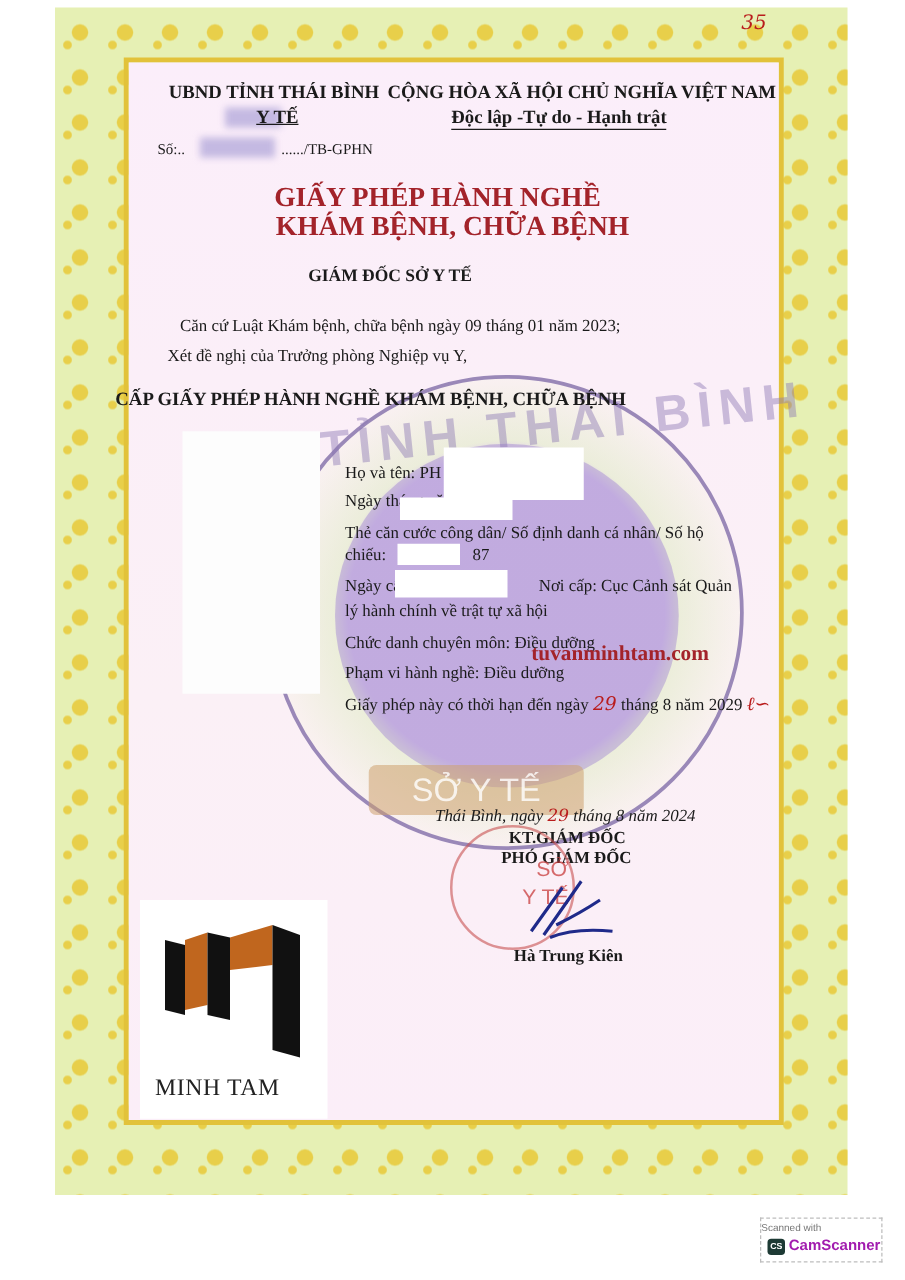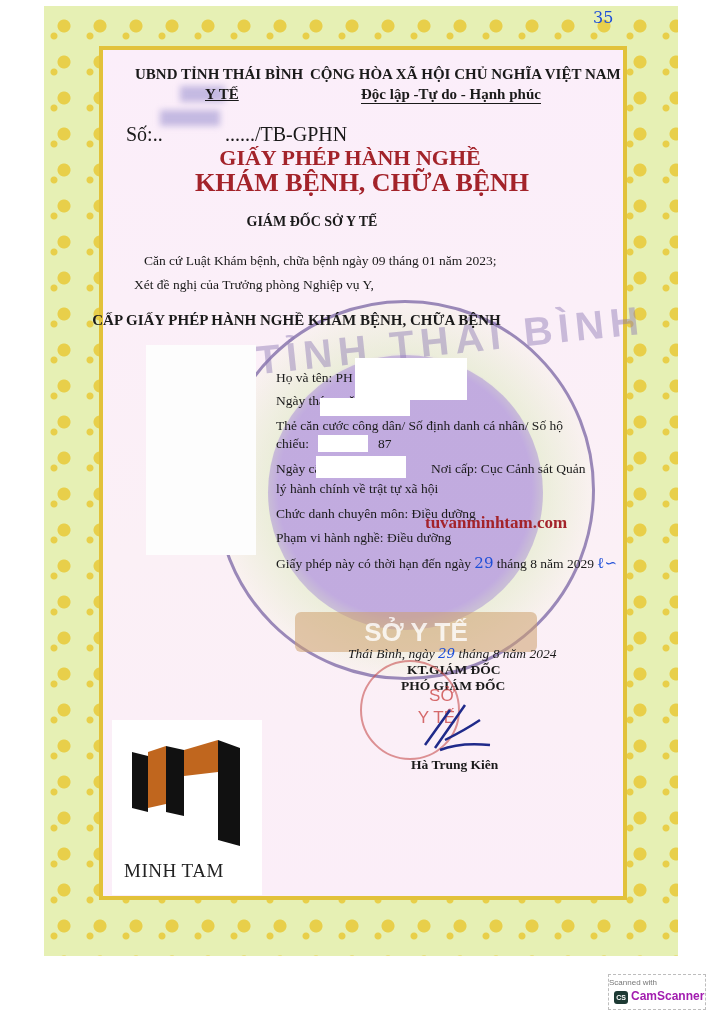--- a/index.html
+++ b/index.html
@@ -4,44 +4,44 @@
 <style>
   html, body { margin:0; padding:0; }
   body { width:724px; height:1024px; background:#ffffff; position:relative; overflow:hidden; font-family:"Liberation Serif", serif; }
   .frame { position:absolute; left:44px; top:6px; width:634px; height:950px; background:#e6f0b4;
     background-image: radial-gradient(circle at 20px 20px, #e8cf4a 0 6px, transparent 7px), radial-gradient(circle at 10px 30px, #e8cf4a 0 3px, transparent 4px);
     background-size:36px 36px; }
   .frame-line { position:absolute; left:99px; top:46px; width:528px; height:854px; border:4px solid #e2c23a; box-sizing:border-box; }
   .paper { position:absolute; left:103px; top:50px; width:520px; height:846px; background:linear-gradient(180deg,#fbeefa 0%,#fbf0f6 60%,#fbeef8 100%); }
   .seal-bg { position:absolute; left:215px; top:300px; width:380px; height:380px; border-radius:50%; border:3px solid #9a88b8; box-sizing:border-box; background:radial-gradient(circle, rgba(166,140,210,0.35) 0 48%, rgba(220,235,190,0.5) 52%, rgba(240,245,210,0.2) 70%); }
   .seal-inner { position:absolute; left:268px; top:355px; width:275px; height:275px; border-radius:50%; background:rgba(160,130,210,0.45); }
-  .seal-banner { position:absolute; left:295px; top:612px; width:242px; height:40px; background:rgba(205,160,110,0.55); border-radius:6px; color:rgba(255,255,255,0.8); font-weight:bold; font-size:26px; text-align:center; line-height:40px; font-family:"Liberation Sans", sans-serif; }
+  .seal-banner { position:absolute; left:295px; top:612px; width:172px; height:40px; background:rgba(205,160,110,0.55); border-radius:6px; color:rgba(255,255,255,0.8); font-weight:normal; font-size:26px; text-align:center; line-height:40px; font-family:"Liberation Sans", sans-serif; }
   .seal-arc-text { position:absolute; left:255px; top:318px; font-size:40px; color:rgba(140,120,180,0.45); font-weight:bold; font-family:"Liberation Sans", sans-serif; letter-spacing:6px; transform:rotate(-6deg); }
   .txt { position:absolute; color:#1a1a1a; white-space:nowrap; }
   .b { font-weight:bold; }
   .red { color:#a3232a; }
   .hdr-left { left:135px; top:66px; font-size:15px; }
   .hdr-left2 { left:185px; top:86px; font-size:15px; }
   .hdr-right { left:310px; top:66px; font-size:15px; }
   .hdr-right2 { left:361px; top:86px; font-size:15px; border-bottom:1.5px solid #1a1a1a; }
-  .so { left:126px; top:123px; font-size:20px; }
+  .so { left:126px; top:112px; font-size:12px; }
   .blur-num { position:absolute; left:160px; top:110px; width:60px; height:16px; background:rgba(160,150,210,0.6); filter:blur(3px); }
   .blur-so { position:absolute; left:180px; top:86px; width:45px; height:16px; background:rgba(160,150,210,0.6); filter:blur(3px); }
   .title1 { left:0; width:700px; text-align:center; top:145px; font-size:22px; }
-  .title2 { left:0; width:724px; text-align:center; top:168px; font-size:26px; }
+  .title2 { left:0; width:724px; text-align:center; top:168px; font-size:22px; }
   .sub { left:0; width:624px; text-align:center; top:214px; font-size:14px; }
   .p { font-size:13.5px; }
   .main-head { left:0; width:593px; text-align:center; top:312px; font-size:15px; }
   .photo { position:absolute; left:146px; top:345px; width:110px; height:210px; background:#fdfdfd; }
   .redact1 { position:absolute; left:355px; top:358px; width:112px; height:42px; background:#fff; }
   .redact2 { position:absolute; left:320px; top:398px; width:90px; height:18px; background:#fff; }
   .redact3 { position:absolute; left:318px; top:435px; width:50px; height:17px; background:#fff; }
   .redact4 { position:absolute; left:316px; top:456px; width:90px; height:22px; background:#fff; }
   .wm { left:425px; top:513px; font-size:17px; }
-  .hw { font-family:"DejaVu Serif", serif; color:#1d4ed8; }
+  .hw { font-family:"DejaVu Serif", serif; font-style:italic; color:#b91c1c; }
   .stamp { position:absolute; left:360px; top:660px; width:100px; height:100px; border-radius:50%; border:2px solid rgba(200,80,80,0.6); box-sizing:border-box; }
   .stamp-t { position:absolute; left:365px; top:685px; width:90px; text-align:right; color:rgba(200,60,60,0.75); font-size:17px; line-height:22px; font-family:"Liberation Sans", sans-serif; }
   .sig { position:absolute; left:420px; top:700px; width:80px; height:55px; }
   .logo { position:absolute; left:112px; top:720px; width:150px; height:175px; background:#ffffff; }
   .logo-txt { position:absolute; left:124px; top:860px; font-size:19px; color:#222; letter-spacing:0.5px; }
   .cs { position:absolute; left:608px; top:974px; width:98px; height:36px; border:1px dashed #bdbdbd; box-sizing:border-box; font-family:"Liberation Sans", sans-serif; }
   .cs-top { position:absolute; left:0; top:3px; width:98px; text-align:left; font-size:8px; color:#777; }
   .cs-logo { position:absolute; left:5px; top:16px; width:14px; height:13px; background:#1d3a34; border-radius:3px; color:#fff; font-size:7px; font-weight:bold; line-height:13px; text-align:center; }
   .cs-name { position:absolute; left:22px; top:14px; font-size:12px; color:#a21caf; font-weight:bold; }
   .page-no { left:593px; top:8px; font-size:16px; }
@@ -57,21 +57,21 @@
 
 <div class="seal-bg"></div>
 <div class="seal-inner"></div>
 <div class="seal-arc-text">TỈNH THÁI BÌNH</div>
 <div class="seal-banner">SỞ Y TẾ</div>
 
 <div class="txt b hdr-left">UBND TỈNH THÁI BÌNH</div>
 <div class="blur-so"></div>
 <div class="txt b hdr-left2" style="left:205px;text-decoration:underline;">Y TẾ</div>
 <div class="txt b hdr-right">CỘNG HÒA XÃ HỘI CHỦ NGHĨA VIỆT NAM</div>
-<div class="txt b hdr-right2">Độc lập -Tự  do - Hạnh phúc</div>
+<div class="txt b hdr-right2">Độc lập -Tự  do - Hạnh trật</div>
 <div class="txt so">Số:..</div>
 <div class="blur-num"></div>
 <div class="txt so" style="left:225px;">....../TB-GPHN</div>
 
 <div class="txt b red title1">GIẤY PHÉP HÀNH NGHỀ</div>
 <div class="txt b red title2">KHÁM BỆNH, CHỮA BỆNH</div>
 <div class="txt b sub">GIÁM ĐỐC SỞ Y TẾ</div>
 
 <div class="txt p" style="left:134px;top:253px;margin-left:10px;">Căn cứ Luật Khám bệnh, chữa bệnh ngày 09 tháng 01 năm 2023;</div>
 <div class="txt p" style="left:134px;top:277px;">Xét đề nghị của Trưởng phòng Nghiệp vụ Y,</div>

